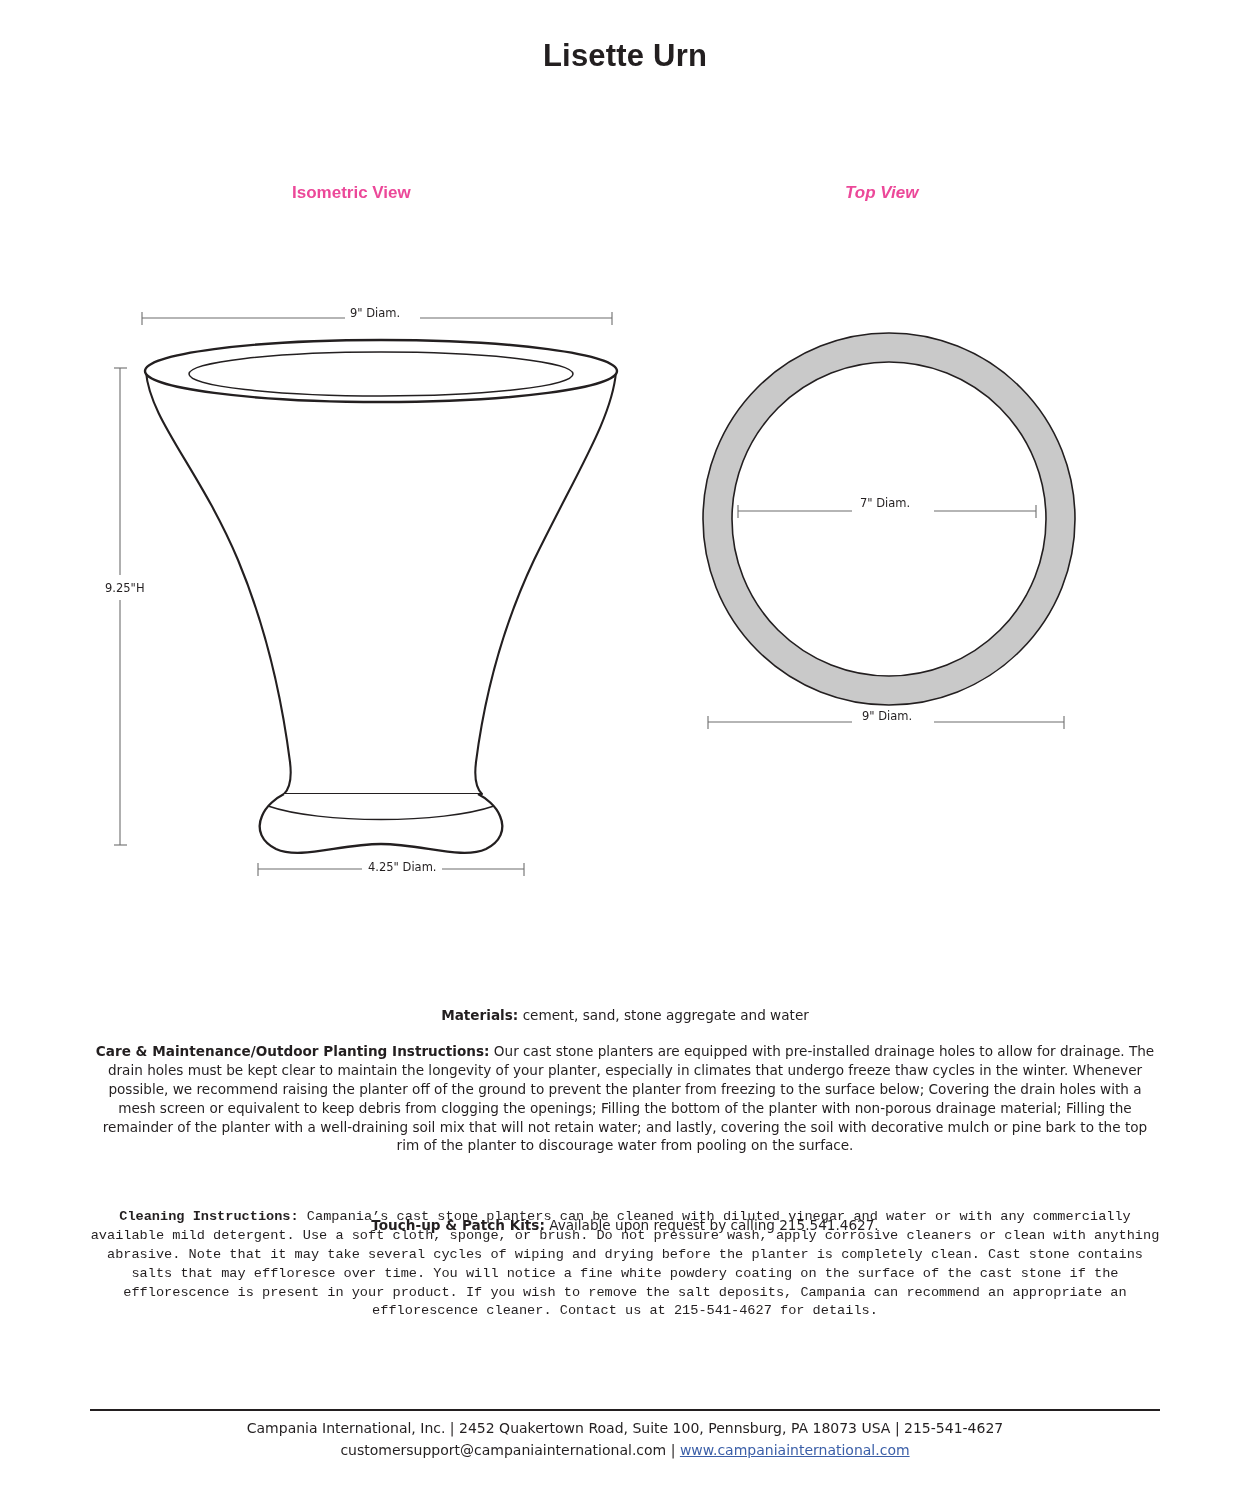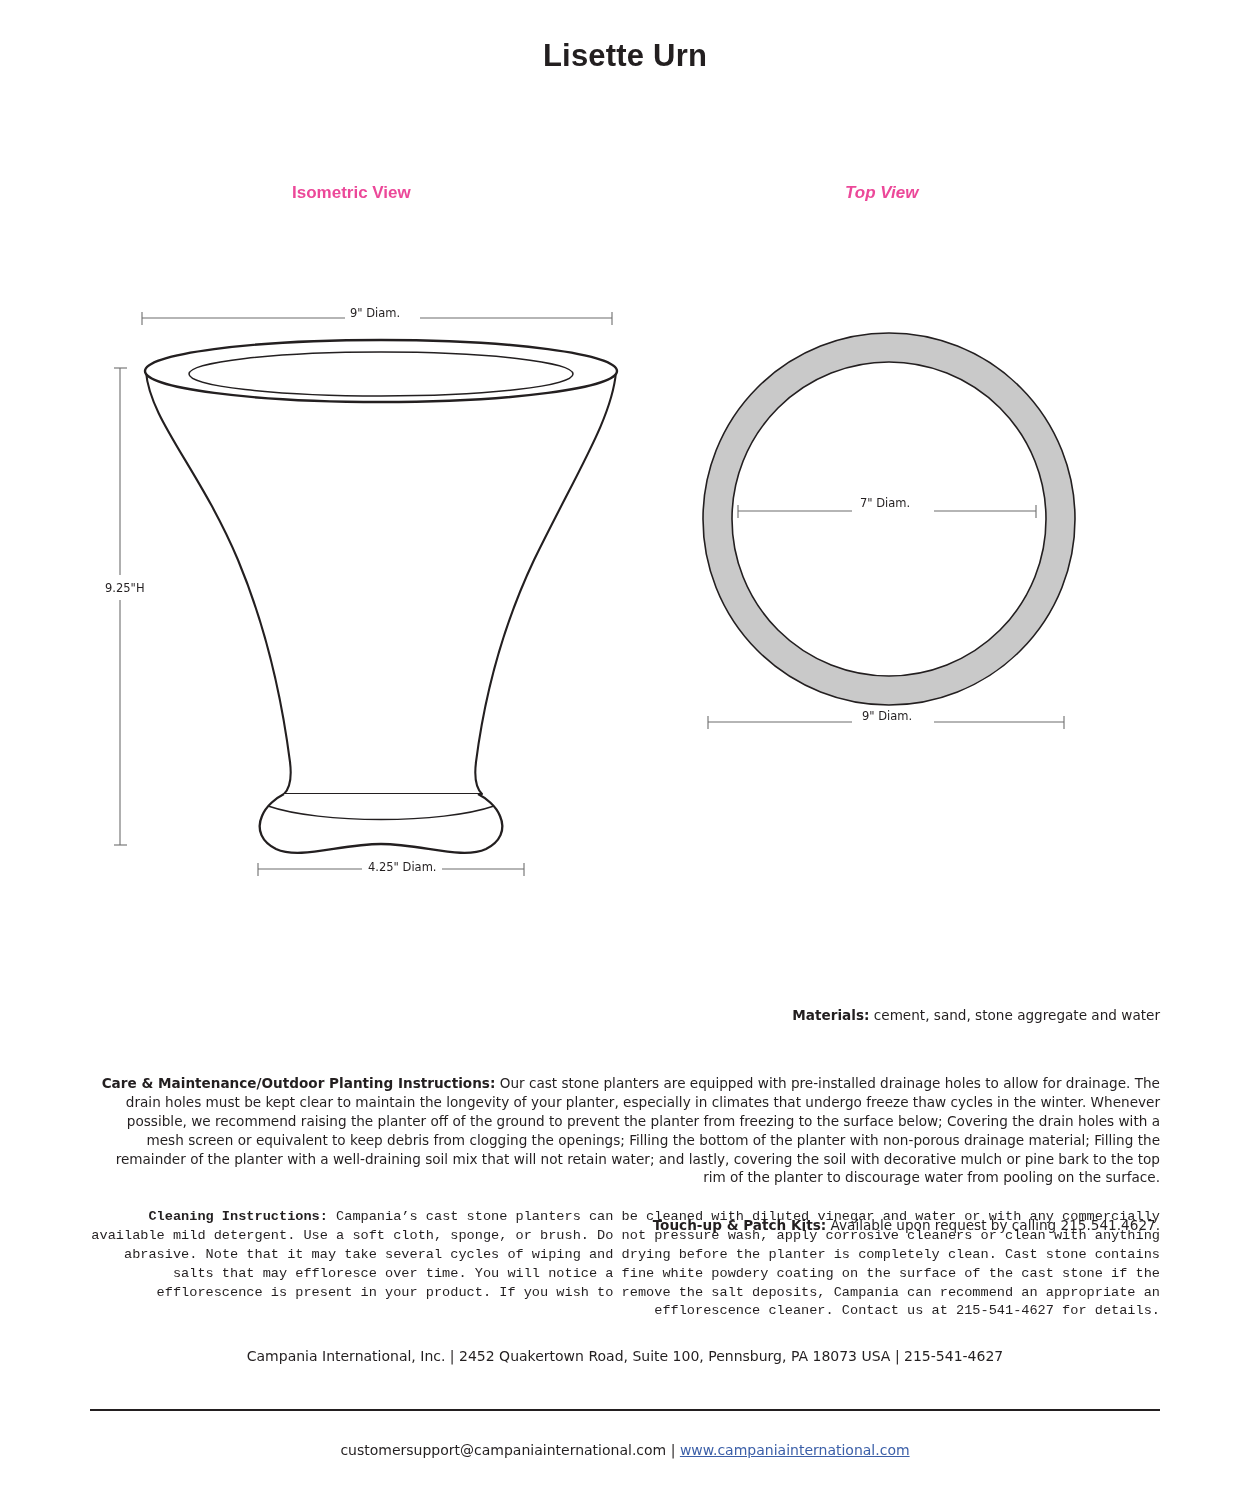--- a/index.html
+++ b/index.html
@@ -70,26 +70,26 @@
 
   
   .body-copy {
     position: absolute;
     left: 90px;
     width: 1070px;
     font-family: "DejaVu Sans", sans-serif;
     font-size: 13.6px;
     line-height: 1.39;
     color: #231f20;
-    text-align: right;
+    text-align: center;
   }
   .body-copy b { font-weight: bold; }
 
   #materials-block   { top: 1006px; }
-  #care-block        { top: 1042px; margin-top: 32px; }
+  #care-block        { top: 1042px; }
   #touchup-block     { top: 1216px; }
   #cleaning-block    { top: 1208px; font-family: Liberation Mono, monospace; }
 
   
   .footer-rule {
     position: absolute;
     left: 90px;
     top: 1409px;
     width: 1070px;
     height: 2px;
@@ -98,21 +98,21 @@
   .footer-text {
     position: absolute;
     left: 0;
     width: 1250px;
     text-align: center;
     font-family: "DejaVu Sans", sans-serif;
     font-size: 14px;
     line-height: 1.45;
     color: #231f20;
   }
-  #footer-line-1 { top: 1346px; }
+  #footer-line-1 { top: 1418px; }
   #footer-line-2 { top: 1440px; }
   .footer-link {
     color: #3b5fa8;
   }
 </style>
 </head>
 <body>
 
 <div class="page-title">Lisette Urn</div>
 

